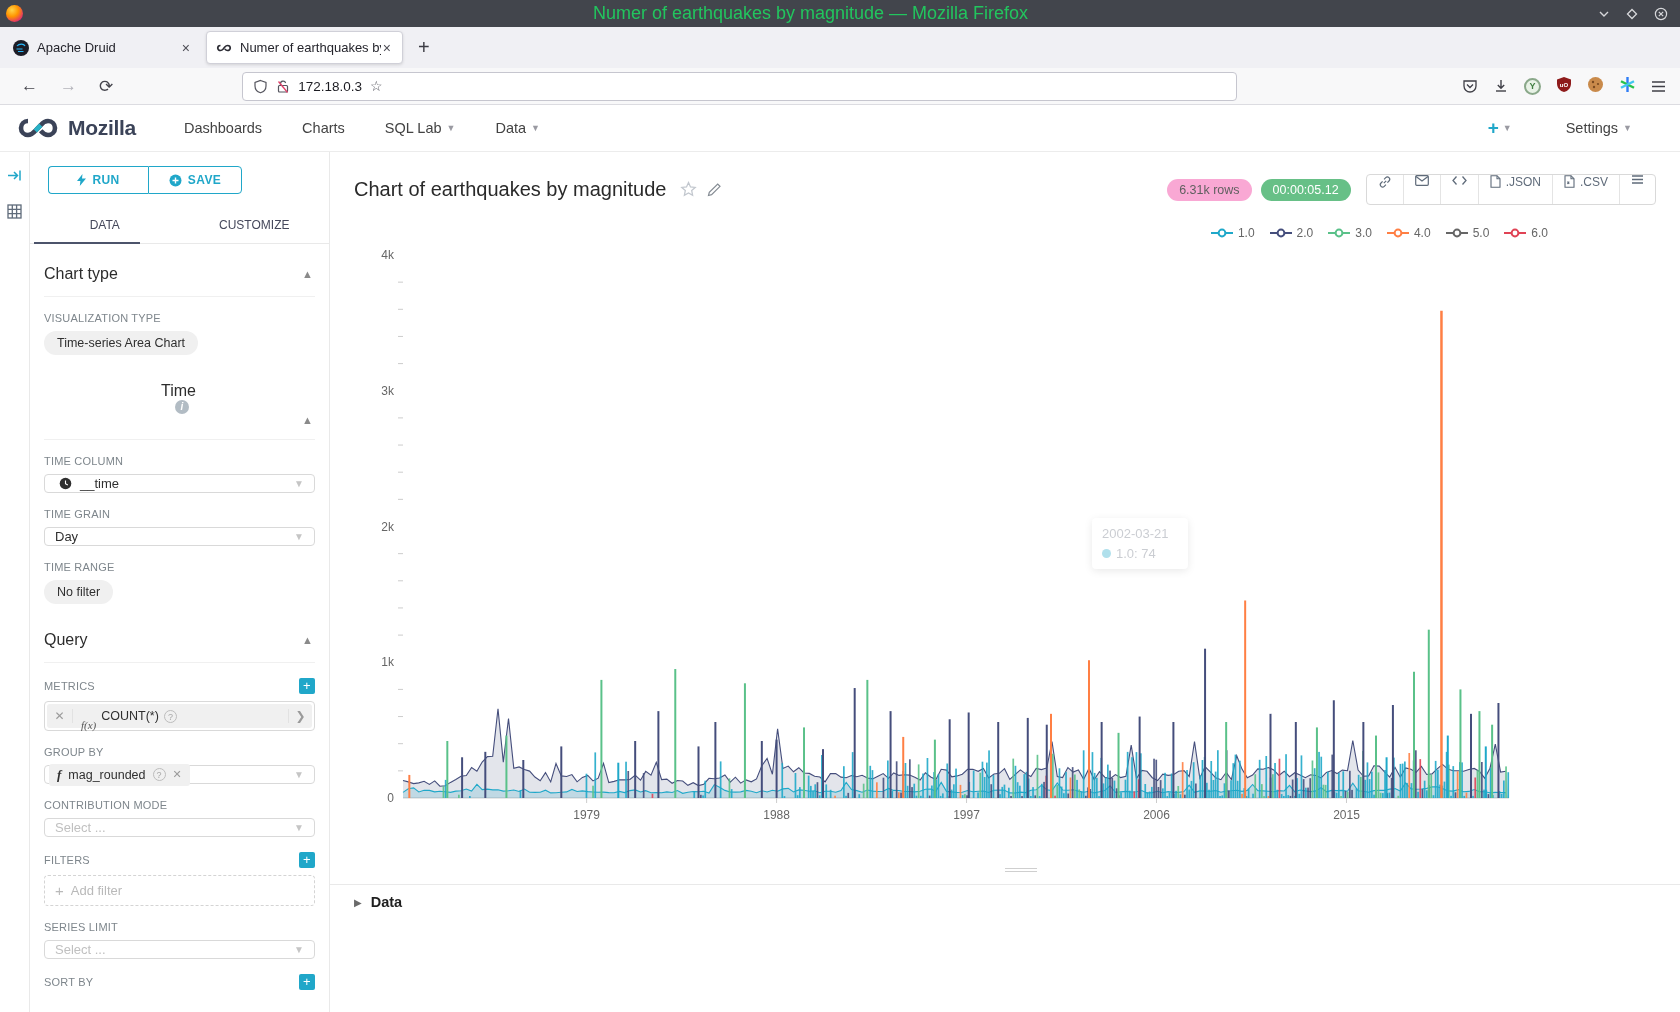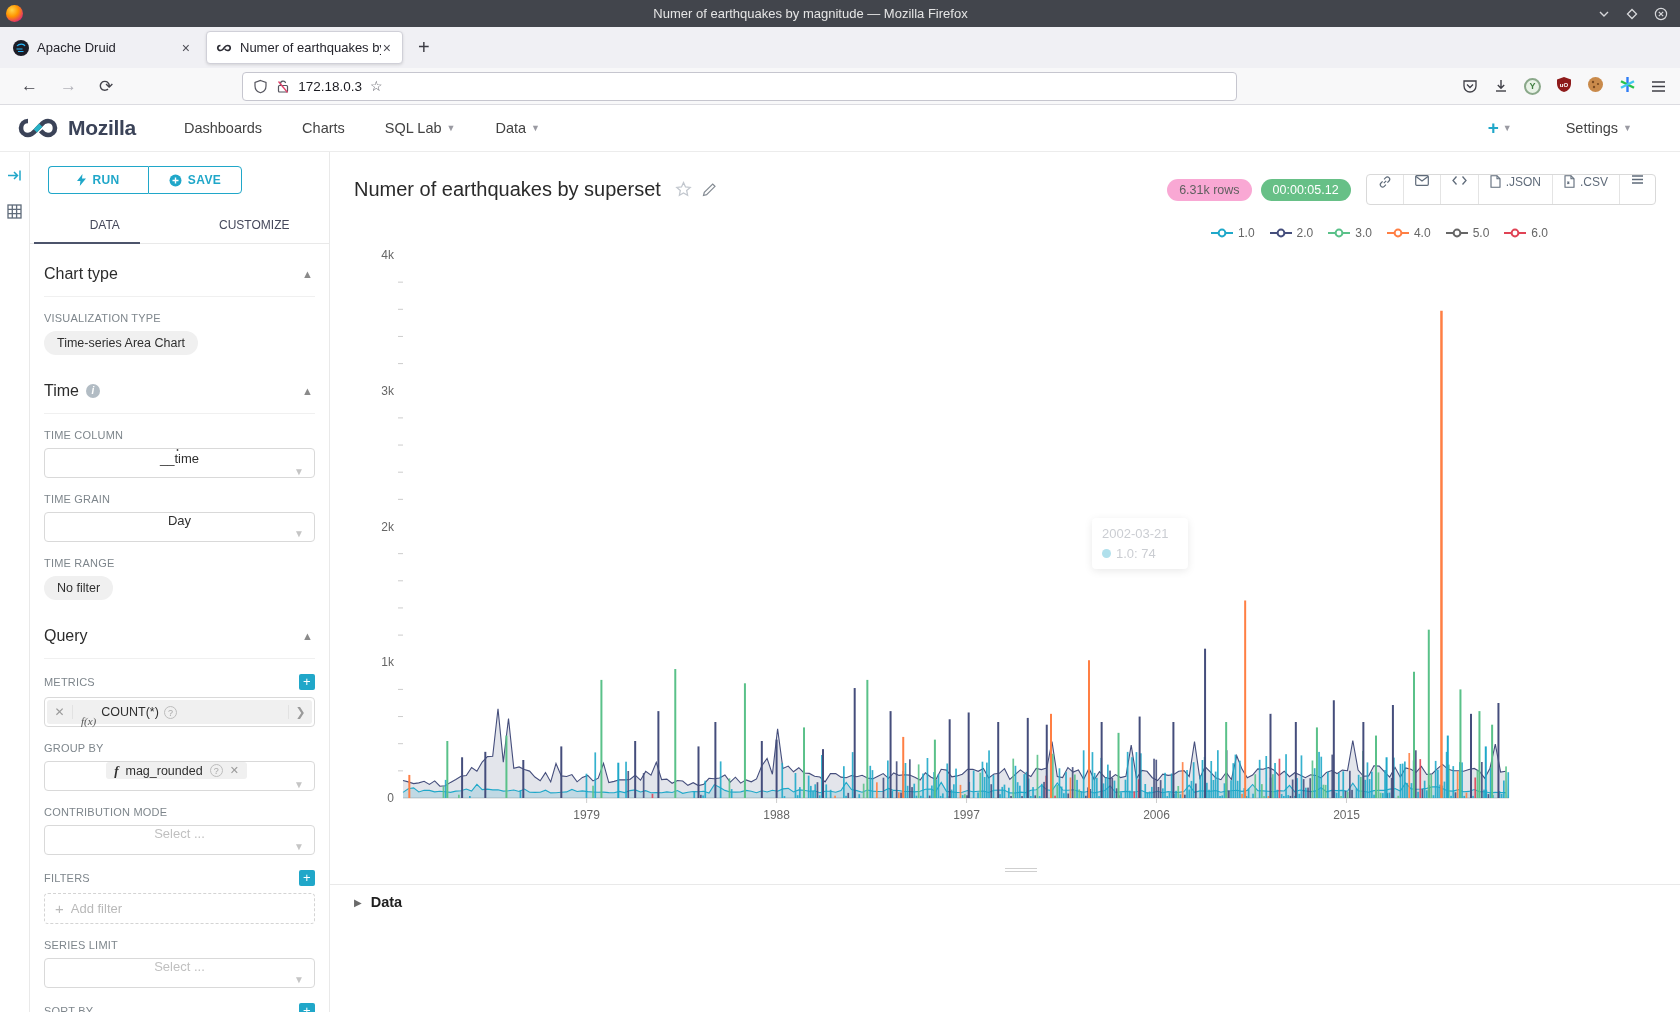--- a/index.html
+++ b/index.html
@@ -4,21 +4,21 @@
 <style>
   * { box-sizing: border-box; margin: 0; padding: 0; }
   html,body { width:1680px; height:1012px; overflow:hidden; background:#fff;
     font-family:"Liberation Sans","DejaVu Sans",sans-serif; }
   .app { width:1680px; height:1012px; display:flex; flex-direction:column; }
 
   
   .titlebar { height:27px; background:#42454c; display:flex; align-items:center; flex:none; }
   .ff-logo { width:17px; height:17px; border-radius:50%; margin-left:6px;
     background:radial-gradient(circle at 35% 30%, #ffd54a 0%, #ff9500 40%, #e3336a 75%, #b5007f 100%); }
-  .tb-title { flex:1; text-align:center; color:#e5e5e5; font-size:13px; }
+  .tb-title { flex:1; text-align:center; color:#22c55e; font-size:18px; }
   .win-controls { display:flex; align-items:center; gap:16px; margin-right:12px; }
   .win-controls svg { display:block; }
 
   
   .tabbar { height:41px; background:#f0f0f4; display:flex; align-items:center; padding:0 4px; flex:none; }
   .tab { height:33px; display:flex; align-items:center; padding:0 9px; border-radius:4px;
     font-size:13px; color:#25252c; margin-right:5px; }
   .tab .favicon { width:16px; height:16px; margin-right:8px; flex:none; }
   .tab-label { max-width:150px; white-space:nowrap; overflow:hidden; }
   .tab.active { background:#fff; border:1px solid #d0d0d8; box-shadow:0 1px 3px rgba(0,0,0,.12); width:197px; }
@@ -69,22 +69,22 @@
 
   .sections { padding:0 14px; }
   .sec-h { display:flex; align-items:center; padding:21px 2px 13px 0; font-size:16px; color:#2c2c2c;
     border-bottom:1px solid #f0f0f0; }
   .sec-chev { margin-left:auto; color:#8a8a8a; font-size:11px; }
   .info-i { width:14px; height:14px; border-radius:50%; background:#b2bcc4; color:#fff; font-size:10px;
     line-height:14px; text-align:center; margin-left:7px; font-style:italic; font-weight:bold; }
   .ctl-label { display:flex; align-items:center; font-size:11px; color:#7e868c; margin:15px 0 7px; letter-spacing:.2px; }
   .plus-btn { width:16px; height:16px; background:#20a7c9; color:#fff; border-radius:2px; font-size:13px;
     line-height:15px; text-align:center; margin-left:auto; }
-  .select { height:30px; border:1px solid #d9d9d9; border-radius:4px; display:flex; align-items:center;
-    padding:0 10px; font-size:13px; color:#2f2f2f; background:#fff;flex-direction:column; }
+  .select { height:19px; border:1px solid #d9d9d9; border-radius:4px; display:flex; align-items:center;
+    padding:0 10px; font-size:13px; color:#2f2f2f; background:#fff; }
   .select .chev { margin-left:auto; color:#c5c5c5; font-size:10px; }
   .select .ph { color:#c0c0c0; }
   .pill { display:inline-block; background:#f0f0f0; border-radius:13px; padding:5px 13px; font-size:12.5px; color:#2f2f2f; }
   .metric-box { border:1px solid #d9d9d9; border-radius:4px; padding:2px; }
   .metric-chip { background:#f0f0f0; border-radius:3px; height:24px; display:flex; align-items:center; font-size:12.5px; color:#2f2f2f; }
   .mc-x { width:26px; text-align:center; color:#9a9a9a; border-right:1px solid #e2e2e2; font-size:12px; }
   .mc-body { padding:0 8px; display:flex; align-items:center; gap:5px; flex:1; }
   .mc-arrow { width:24px; text-align:center; color:#9a9a9a; border-left:1px solid #e2e2e2; font-size:12px; }
   .fx { font-style:italic; font-family:"Liberation Serif","DejaVu Serif",serif; font-size:11px; color:#555;margin-top:17px; }
   .qmark { width:13px; height:13px; border-radius:50%; border:1px solid #bdbdbd; color:#a8a8a8; font-size:9px;
@@ -301,21 +301,21 @@
       </div>
 
       <div class="sections">
         <div class="sec-h">
           <span>Chart type</span>
           <span class="sec-chev">▲</span>
         </div>
         <div class="ctl-label">VISUALIZATION TYPE</div>
         <span class="pill">Time-series Area Chart</span>
 
-        <div class="sec-h" style="margin-top:6px;">
+        <div class="sec-h" style="margin-top:6px;flex-direction:column;">
           <span>Time</span>
           <span class="info-i">i</span>
           <span class="sec-chev">▲</span>
         </div>
         <div class="ctl-label">TIME COLUMN</div>
         <div class="select">
           <svg width="13" height="13" viewBox="0 0 13 13" style="margin:0 8px 0 4px;">
               <circle cx="6.5" cy="6.5" r="5.8" fill="#2f2f2f"></circle>
               <path d="M6.5 3.4v3.3l2.3 1.3" stroke="#fff" stroke-width="1.1" fill="none"></path>
             </svg>
@@ -380,21 +380,21 @@
         <div class="ctl-label">
           <span>SORT BY</span>
           <span class="plus-btn">+</span>
         </div>
         
       </div>
     </div>
 
     <div class="main">
       <div class="main-h">
-        <span class="chart-title">Numer of earthquakes by superset</span>
+        <span class="chart-title">Chart of earthquakes by magnitude</span>
         <span class="h-ico">
             <svg width="17" height="17" viewBox="0 0 17 17">
               <path d="M8.5 1.6l2 4.3 4.7.5-3.5 3.2.9 4.6-4.1-2.3-4.1 2.3.9-4.6L1.8 6.4l4.7-.5z" stroke="#c2c7ce" stroke-width="1.3" fill="none"></path>
             </svg>
           </span>
         <span class="h-ico" style="margin-left:10px;color:#848b93;">
             <svg width="15" height="15" viewBox="0 0 15 15">
               <path d="M1.5 13.5l.8-3.1 8.4-8.4 2.3 2.3-8.4 8.4z" stroke="#848b93" stroke-width="1.2" fill="none"></path>
             </svg>
           </span>

